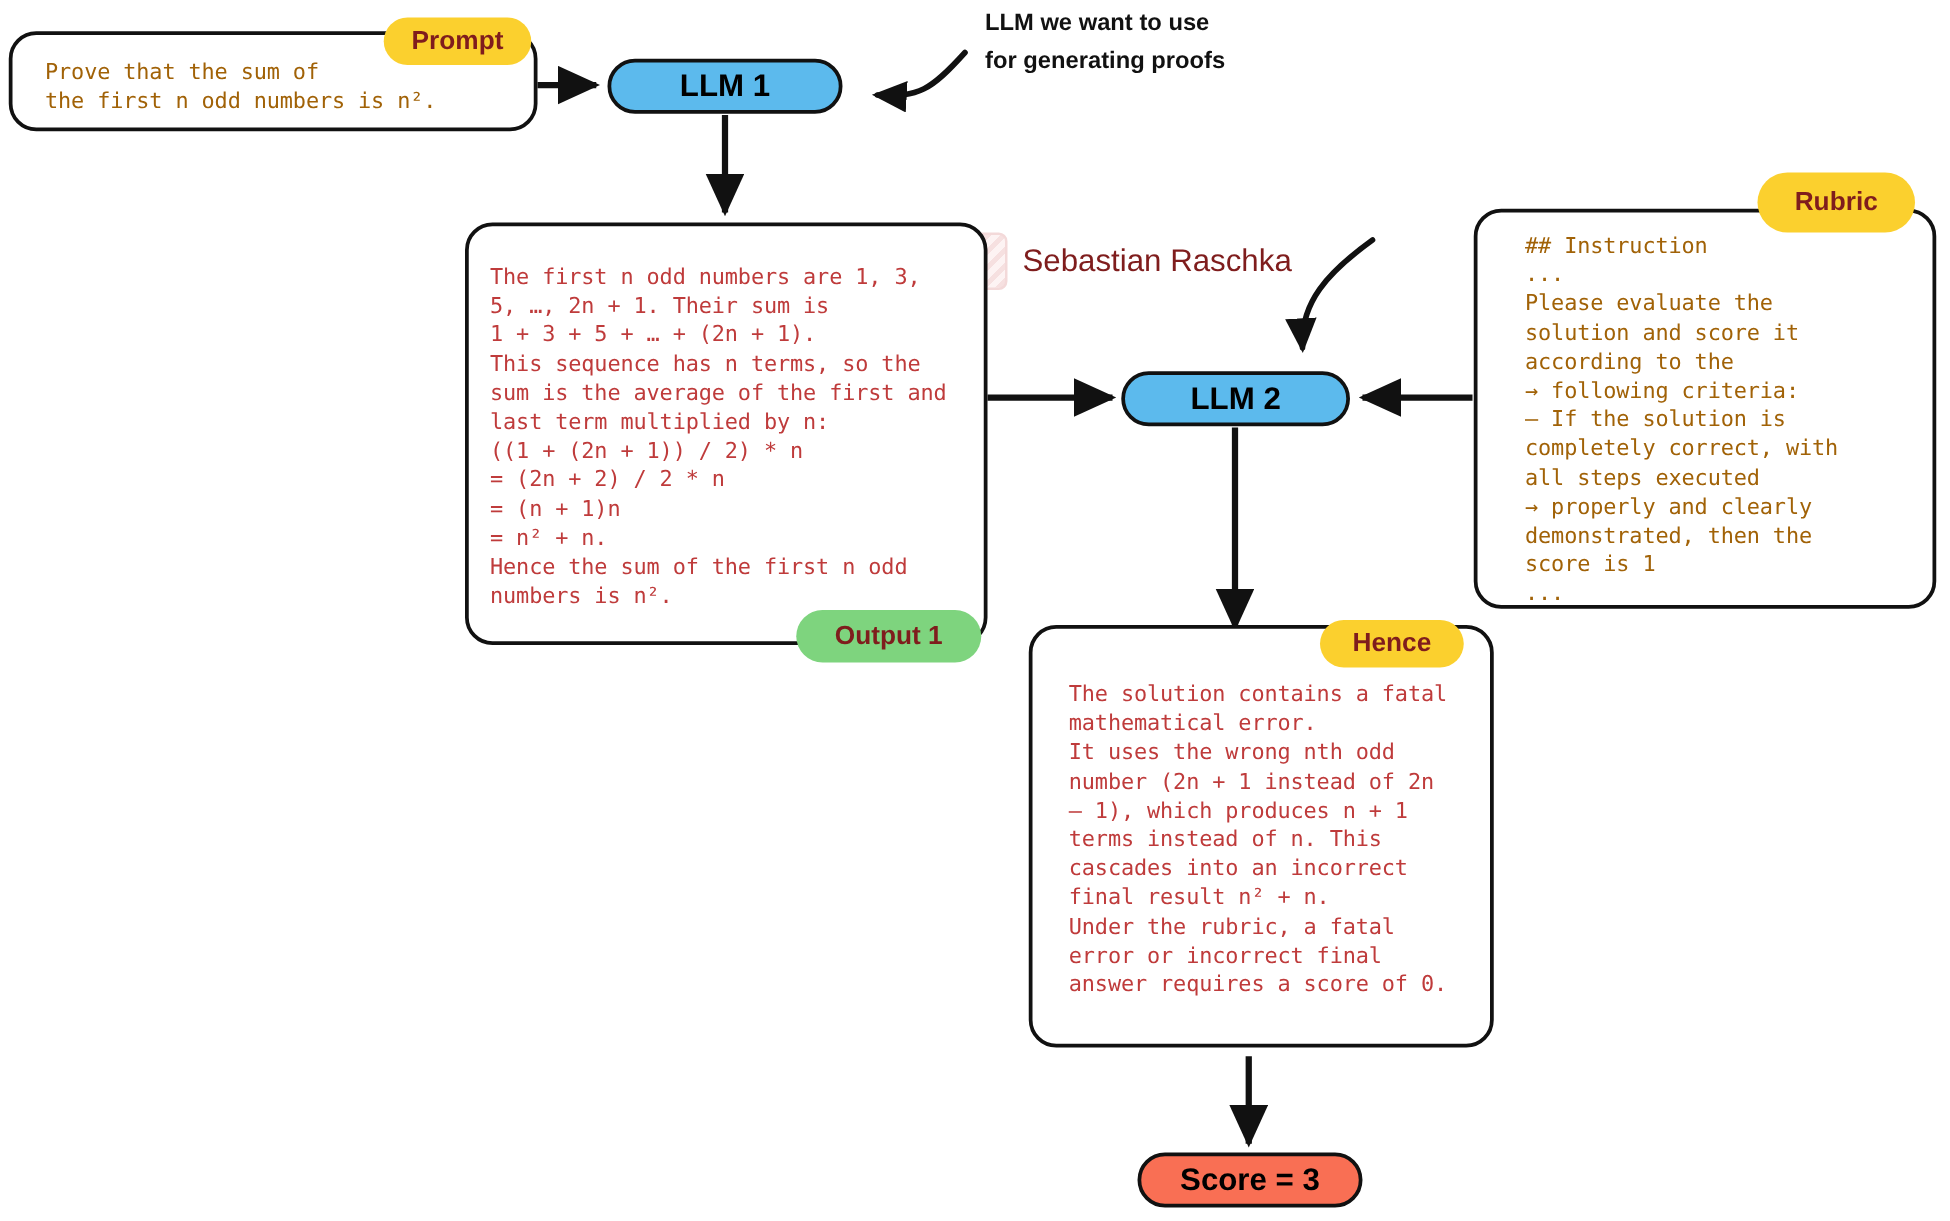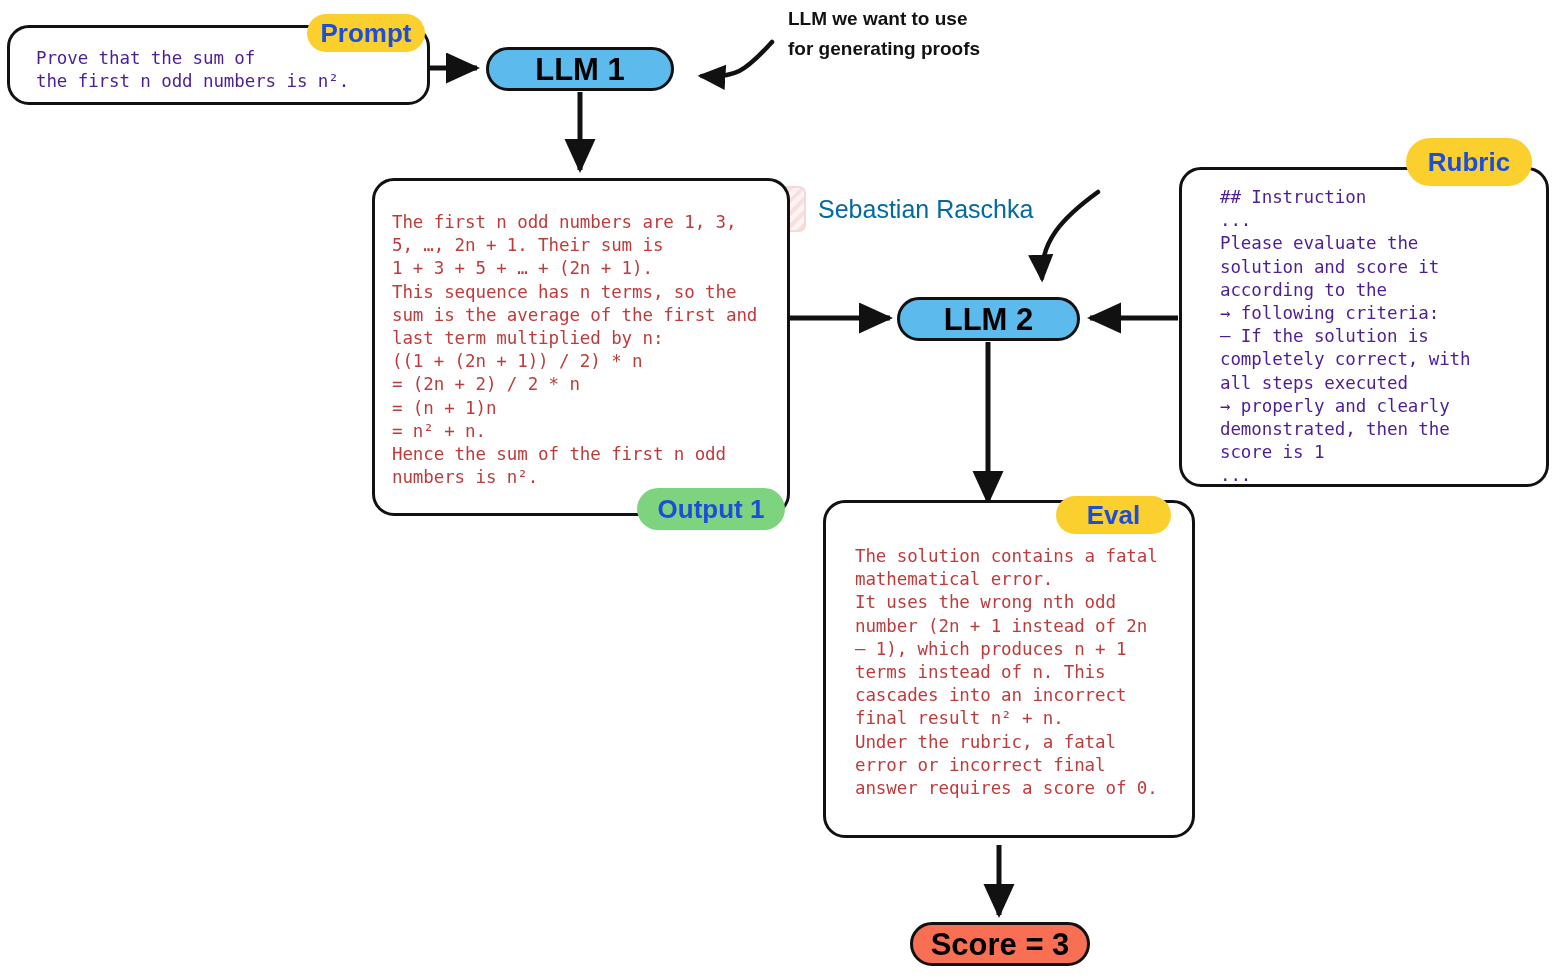--- a/index.html
+++ b/index.html
@@ -26,53 +26,53 @@
     z-index: 3;
   }
   .box-text {
     position: absolute;
     white-space: pre;
     font-family: "DejaVu Sans Mono", monospace;
     font-size: 17.5px;
     line-height: 23.2px;
     letter-spacing: -0.1px;
   }
-  .text-blue  { color: #4c1d95; }
+  .text-blue  { color: #a16207; }
   .text-red   { color: #bf3b3b; }
 
   
   .badge {
     position: absolute;
     box-sizing: border-box;
     display: flex;
     align-items: center;
     justify-content: center;
     border-radius: 999px;
     font-family: "Liberation Sans", sans-serif;
     font-weight: bold;
-    font-size: 26px;
-    color: #1d4ed8;
+    font-size: 21px;
+    color: #7f1d1d;
     z-index: 6;
     white-space: nowrap;
   }
   .badge-yellow { background: #fbd02e; }
   .badge-green  { background: #7ed47e; }
 
   
   .node {
     position: absolute;
     box-sizing: border-box;
     display: flex;
-    align-items: flex-end;
+    align-items: center;
     justify-content: center;
     border: 3px solid #111111;
     border-radius: 999px;
     font-family: "Liberation Sans", sans-serif;
     font-weight: bold;
-    font-size: 31px;
+    font-size: 25px;
     color: #000000;
     z-index: 5;
     white-space: nowrap;
   }
   .node-blue { background: #5cbaed; }
   .node-red  { background: #f96f54; }
 
   
   .annot {
     position: absolute;
@@ -101,21 +101,21 @@
     top: 186px;
     display: flex;
     align-items: center;
     gap: 12px;
     z-index: 1;
     opacity: 1;
   }
   #watermark .wm-text {
     font-family: "Liberation Sans", sans-serif;
     font-size: 25px;
-    color: #0369a1;
+    color: #7f1d1d;
     white-space: nowrap;
   }
   #watermark .wm-logo {
     width: 42px;
     height: 42px;
     border: 2px solid #f3d9d9;
     border-radius: 7px;
     background:
       repeating-linear-gradient(135deg, #f6e0e0 0 4px, transparent 4px 9px),
       #fdf3f3;
@@ -238,20 +238,20 @@
 number (2n + 1 instead of 2n
 — 1), which produces n + 1
 terms instead of n. This
 cascades into an incorrect
 final result n² + n.
 Under the rubric, a fatal
 error or incorrect final
 answer requires a score of 0.</div>
   </div>
   <div class="badge badge-yellow" style="left:1056px; top:496px; width:115px; height:38px;">
-    <span>Eval</span>
+    <span>Hence</span>
   </div>
 
   <div class="node node-red" style="left:910px; top:922px; width:180px; height:44px;">
     <span>Score = 3</span>
   </div>
 
 </div>
 
 </body></html>

